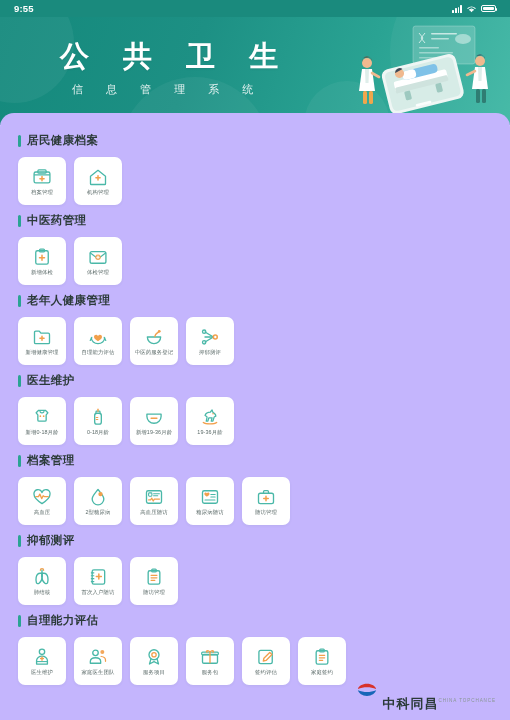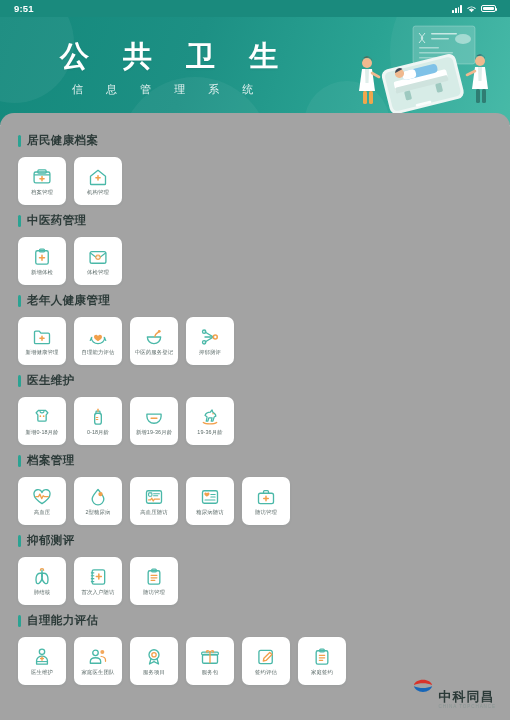--- a/index.html
+++ b/index.html
@@ -75,21 +75,21 @@
 
   
   .illus { position: absolute; right: 14px; top: 6px; width: 145px; height: 96px; z-index: 3; }
 
   
   .panel {
     position: absolute;
     left: 0; right: 0;
     top: 113px;
     bottom: 0;
-    background: #a3a3a3;
+    background: #c4b5fd;
     border-radius: 14px 14px 0 0;
     padding: 12px 0 0 0;
     z-index: 4;
     overflow: hidden;
   }
 
   .section { padding: 0 18px; margin-bottom: 2px; }
   .sec-head {
     display: flex; align-items: center; gap: 6px;
     margin: 8px 0 9px 0;
@@ -118,31 +118,31 @@
     font-size: 5.4px; color: #5c6b69; line-height: 1;
     white-space: nowrap; letter-spacing: .1px;
   }
 
   
   .footer {
     position: absolute; right: 14px; bottom: 10px;
     display: flex; align-items: center; gap: 5px; z-index: 5;
   }
   .logo-mark { width: 22px; height: 16px; }
-  .logo-txt { display: flex; flex-direction: column; line-height: 1; margin-top: 28px; }
+  .logo-txt { display: flex; line-height: 1; margin-top: 28px; }
   .logo-cn { font-size: 13px; font-weight: bold; color: #2b3a38; letter-spacing: 1px; }
   .logo-en { font-size: 4.6px; color: #8a9795; letter-spacing: .9px; margin-top: 2px; }
 </style>
 </head>
 <body>
 
 <div class="phone">
 
   <div class="statusbar">
-    <div class="status-time">9:51</div>
+    <div class="status-time">9:55</div>
     <div class="status-icons">
       <span class="sig">
           <i></i>
           <i></i>
           <i></i>
           <i></i>
         </span>
       <svg width="11" height="8" viewBox="0 0 11 8">
         <path d="M5.5 7.2 L3.6 5.1 a2.8 2.8 0 0 1 3.8 0 Z" fill="#fff"></path>
         <path d="M1.9 3.4 a5.3 5.3 0 0 1 7.2 0" stroke="#fff" stroke-width="1.1" fill="none" stroke-linecap="round"></path>

